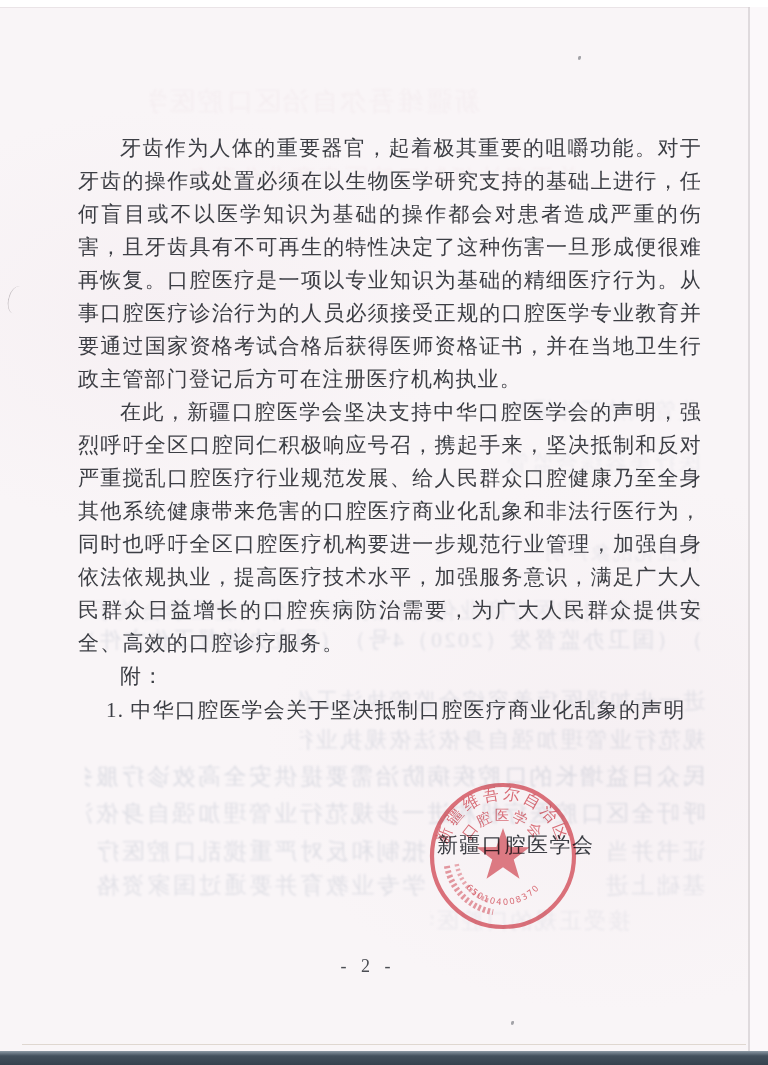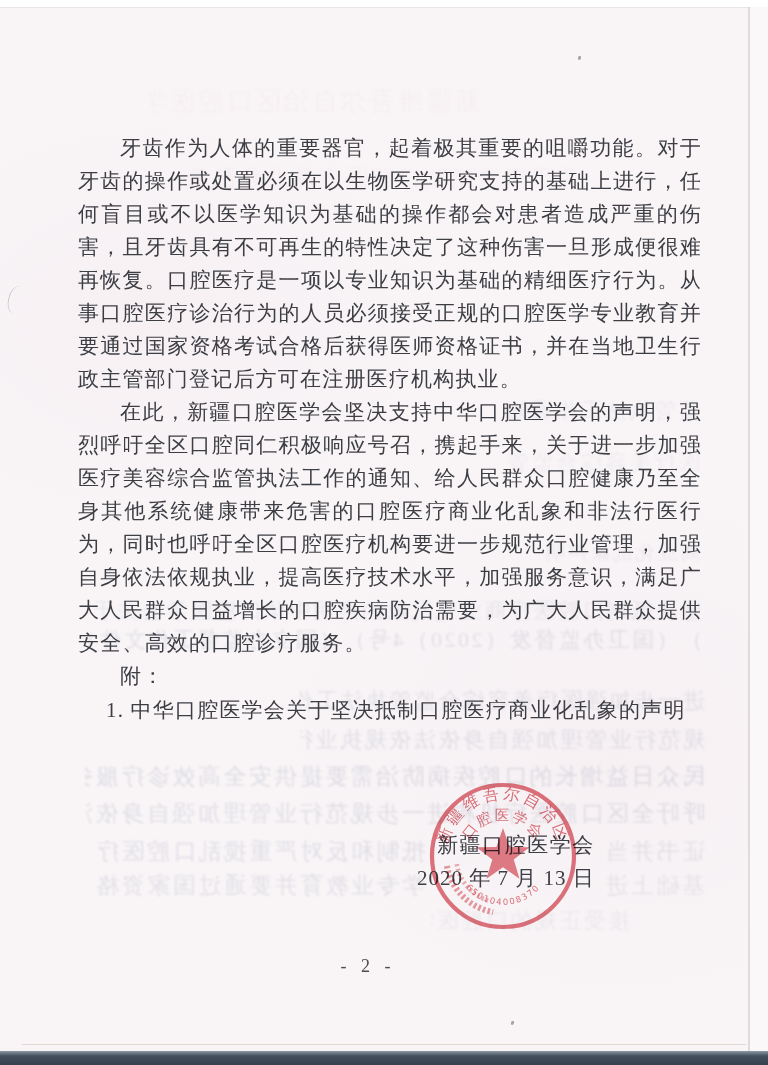--- a/index.html
+++ b/index.html
@@ -73,28 +73,27 @@
       <div class="bleed" style="left: 85px; top: 800px; width: 620px; font-size: 23px; opacity: 0.24;">呼吁全区口腔医疗机构进一步规范行业管理加强自身依法</div>
       <div class="bleed" style="left: 85px; top: 838px; width: 340px; font-size: 23px; opacity: 0.24;">抵制和反对严重搅乱口腔医疗</div>
       <div class="bleed" style="left: 600px; top: 838px; width: 105px; font-size: 23px; opacity: 0.2;">证书并当</div>
       <div class="bleed" style="left: 85px; top: 872px; width: 340px; font-size: 23px; opacity: 0.22;">学专业教育并要通过国家资格</div>
       <div class="bleed" style="left: 600px; top: 872px; width: 105px; font-size: 23px; opacity: 0.18;">基础上进</div>
       <div class="bleed" style="left: 430px; top: 908px; width: 200px; font-size: 22px; opacity: 0.12;">接受正规的口腔医学</div>
     </div>
 
   <div class="body-text">
     <p class="para">牙齿作为人体的重要器官，起着极其重要的咀嚼功能。对于牙齿的操作或处置必须在以生物医学研究支持的基础上进行，任何盲目或不以医学知识为基础的操作都会对患者造成严重的伤害，且牙齿具有不可再生的特性决定了这种伤害一旦形成便很难再恢复。口腔医疗是一项以专业知识为基础的精细医疗行为。从事口腔医疗诊治行为的人员必须接受正规的口腔医学专业教育并要通过国家资格考试合格后获得医师资格证书，并在当地卫生行政主管部门登记后方可在注册医疗机构执业。</p>
-    <p class="para">在此，新疆口腔医学会坚决支持中华口腔医学会的声明，强烈呼吁全区口腔同仁积极响应号召，携起手来，关于进一步加强医疗美容综合监管执法工作的通知、给人民群众口腔健康乃至全身其他系统健康带来危害的口腔医疗商业化乱象和非法行医行为，同时也呼吁全区口腔医疗机构要进一步规范行业管理，加强自身依法依规执业，提高医疗技术水平，加强服务意识，满足广大人民群众日益增长的口腔疾病防治需要，为广大人民群众提供安全、高效的口腔诊疗服务。</p>
+    <p class="para">在此，新疆口腔医学会坚决支持中华口腔医学会的声明，强烈呼吁全区口腔同仁积极响应号召，携起手来，坚决抵制和反对严重搅乱口腔医疗行业规范发展、给人民群众口腔健康乃至全身其他系统健康带来危害的口腔医疗商业化乱象和非法行医行为，同时也呼吁全区口腔医疗机构要进一步规范行业管理，加强自身依法依规执业，提高医疗技术水平，加强服务意识，满足广大人民群众日益增长的口腔疾病防治需要，为广大人民群众提供安全、高效的口腔诊疗服务。</p>
     <div class="attach-label">附：</div>
     <div class="attach-item">1. 中华口腔医学会关于坚决抵制口腔医疗商业化乱象的声明</div>
   </div>
 
   <div class="signature">
     <div class="sig-org">新疆口腔医学会</div>
-    <div class="sig-date">2020 年 7 月 13 日</div>
   </div>
 
   <svg class="stamp" viewBox="0 0 152 152">
     <defs>
       <path id="arcTop" d="M 19,76 A 57,57 0 0 1 133,76"></path>
       <path id="arcInner" d="M 39.5,76 A 36.5,36.5 0 0 1 112.5,76"></path>
       <path id="arcDigits" d="M 30.1,93 A 49,49 0 0 0 121.9,93"></path>
     </defs>
     <circle cx="76" cy="76" r="71" fill="none" stroke="#d9545f" stroke-width="4.2" opacity="0.88"></circle>
     <polygon points="76,48 82.6,66.9 102.6,67.3 86.7,79.5 92.5,98.7 76,87.2 59.5,98.7 65.3,79.5 49.4,67.3 69.4,66.9" fill="#d9545f" opacity="0.82"></polygon>

